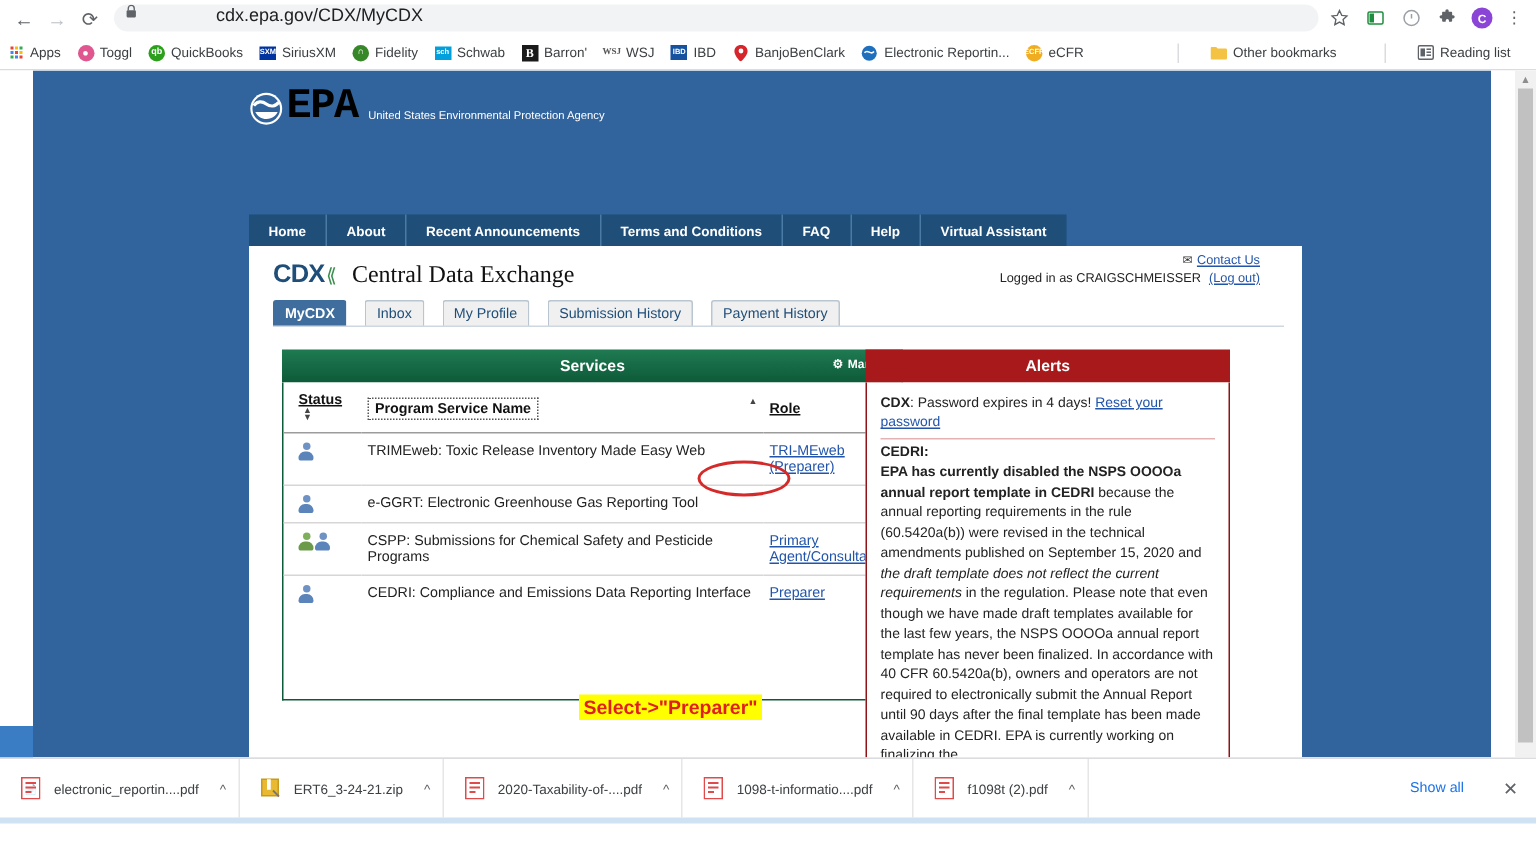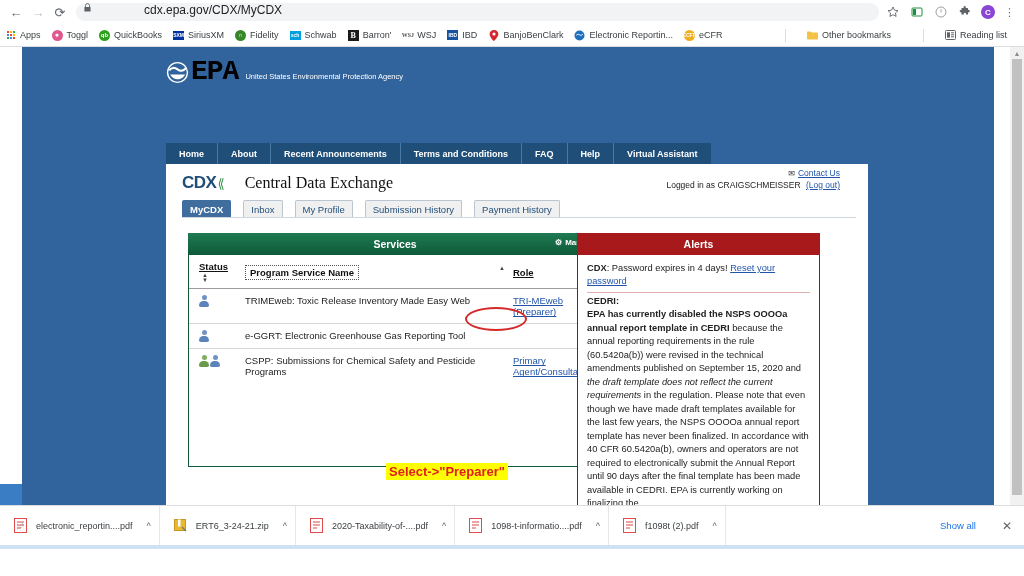--- a/index.html
+++ b/index.html
@@ -79,21 +79,21 @@
   .epa-nav .nv { color:#fff; font-size:9px; font-weight:bold; padding:0 13px;
                  display:flex; align-items:center; height:21px; border-right:1px solid #4a7ba7; white-space:nowrap; }
   .epa-nav .nv:last-child { border-right:none; }
 
   
   .card { position:absolute; left:166px; top:117px; width:702px; height:341px; background:#ffffff; }
 
   .cdx-head { display:flex; align-items:baseline; padding:9px 0 0 16px; }
   .cdx-logo { font-weight:bold; font-size:17px; color:#1f4e79; letter-spacing:-0.5px; }
   .cdx-leaf { color:#3c8f4e; font-size:13px; margin-left:1px; }
-  .cdx-title { font-family:"Liberation Serif", serif; font-size:16px; color:#111; margin-left:20px; font-weight:normal; }
+  .cdx-title { font-family:"Liberation Serif", serif; font-size:16px; color:#111; margin-left:10px; font-weight:normal; }
 
   .contact-box { position:absolute; right:28px; top:4px; text-align:left; font-size:8.5px; color:#222; }
   .contact-box a { color:#2255aa; text-decoration:underline; }
   .mail-ico { display:inline-block; margin-right:3px; color:#333; font-size:8px; }
 
   .tabs { display:flex; align-items:flex-end; padding-left:16px; margin-top:7px; position:relative; }
   .tab { font-size:9.5px; color:#1f4e79; background:#f0f0f0; border:1px solid #b9c6d2;
          border-bottom:none; padding:3px 7px 3px; margin-right:12px; border-radius:2px 2px 0 0; white-space:nowrap; }
   .tab.active { background:#3f6e9e; color:#ffffff; font-weight:bold; border-color:#3f6e9e; }
   .tabs-rule { position:absolute; left:16px; right:12px; bottom:0; height:1px; background:#cfd8e0; }
@@ -451,20 +451,29 @@
             <tr>
               <td class="col-status">
                 <span class="person p-green"><i class="head"></i><i class="body"></i></span><span class="person p-blue"><i class="head"></i><i class="body"></i></span>
               </td>
               <td>CSPP: Submissions for Chemical Safety and Pesticide Programs</td>
               <td class="col-role">
                 <a>Primary Agent/Consultant</a>
               </td>
             </tr>
 
+            <tr>
+              <td class="col-status">
+                <span class="person p-blue"><i class="head"></i><i class="body"></i></span>
+              </td>
+              <td>CEDRI: Compliance and Emissions Data Reporting Interface</td>
+              <td class="col-role">
+                <a>Preparer</a>
+              </td>
+            </tr>
           </tbody>
             </table>
           <div class="ellipse"></div>
         </div>
       </div>
 
       <div class="panel-alerts">
         <div class="al-head">
           <span>Alerts</span>
         </div>

